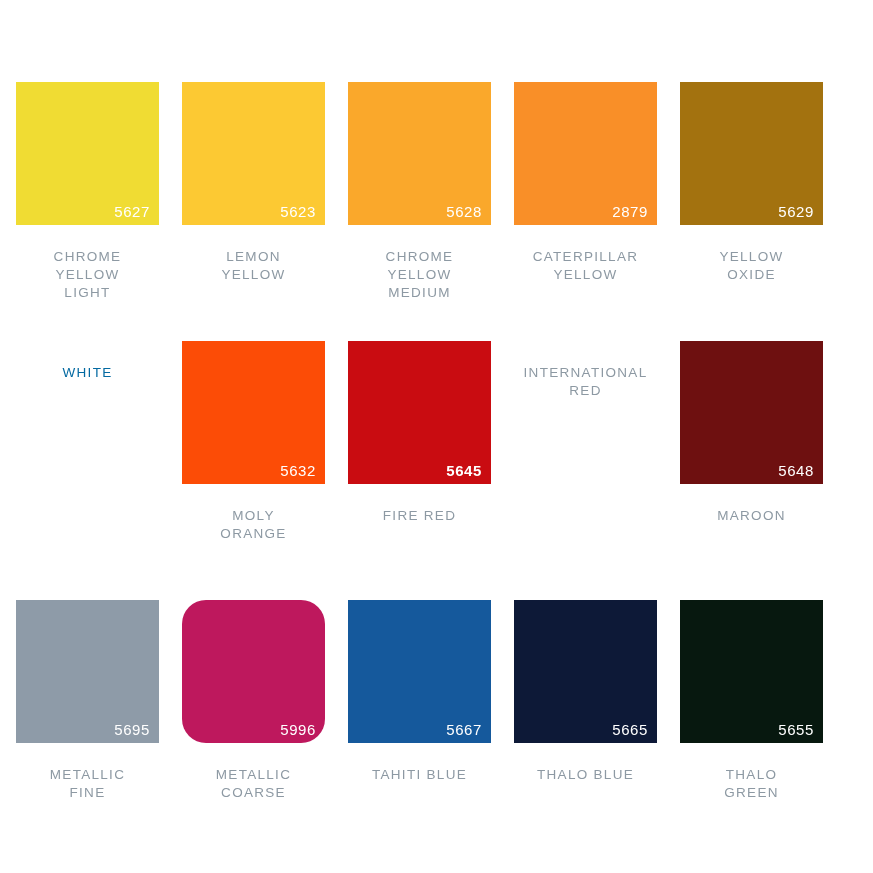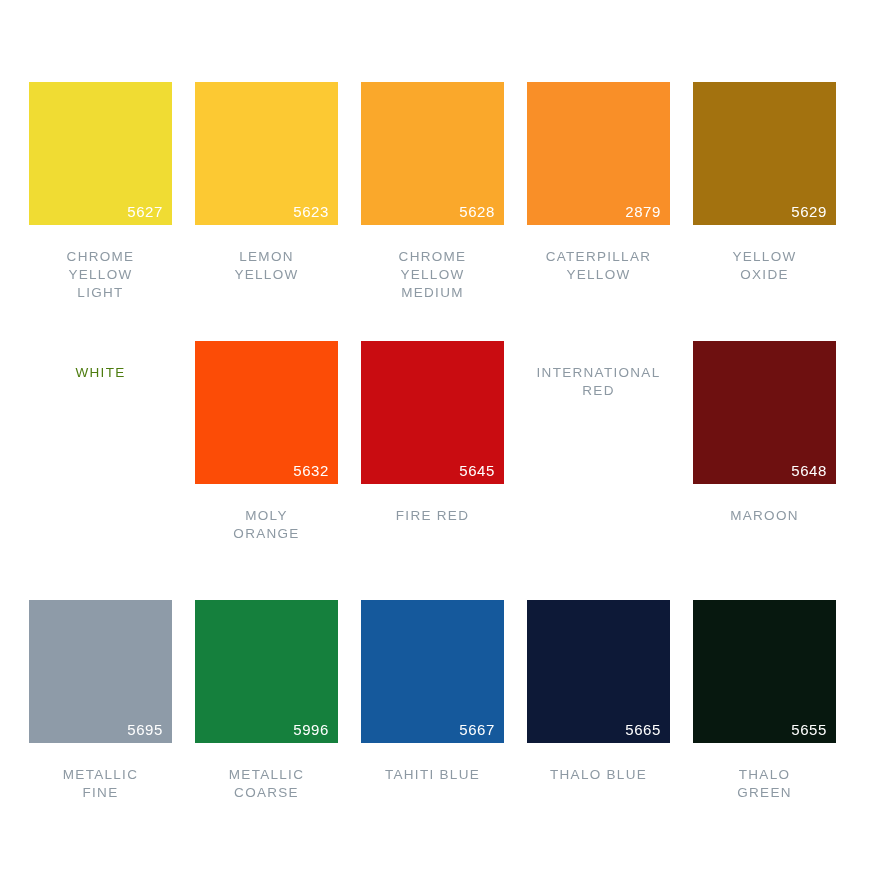--- a/index.html
+++ b/index.html
@@ -12,21 +12,21 @@
     width: 873px;
     height: 873px;
     background: #ffffff;
     font-family: "Liberation Sans", sans-serif;
     overflow: hidden;
   }
   .chart {
     position: relative;
     width: 822px;
     height: 873px;
-    padding: 82px 29px 0 29px;
+    padding: 82px 29px 0 16px;
   }
   .swatch-grid {
     display: grid;
     grid-template-columns: repeat(5, 143px);
     column-gap: 23px;
     grid-auto-rows: 259px;
     row-gap: 0;
   }
   .swatch-cell {
     width: 143px;
@@ -107,32 +107,32 @@
 YELLOW</div>
       </div>
       <div class="swatch-cell">
         <div class="chip" style="background: rgb(163, 114, 15);">
           <span class="chip-code" style="color: rgb(255, 255, 255);">5629</span>
         </div>
         <div class="chip-name" style="color: rgb(141, 153, 163);">YELLOW
 OXIDE</div>
       </div>
       <div class="swatch-cell">
-        <div class="chip-name" style="color: #4d7c0f;">WHITE</div>
+        <div class="chip-name" style="color: #0369a1;">WHITE</div>
       </div>
       <div class="swatch-cell">
         <div class="chip" style="background: rgb(252, 76, 6);">
           <span class="chip-code" style="color: rgb(255, 255, 255);">5632</span>
         </div>
         <div class="chip-name" style="color: rgb(141, 153, 163);">MOLY
 ORANGE</div>
       </div>
       <div class="swatch-cell">
         <div class="chip" style="background: rgb(201, 12, 17);">
-          <span class="chip-code" style="color: rgb(255, 255, 255);">5645</span>
+          <span class="chip-code" style="color: rgb(255, 255, 255); font-weight: bold;">5645</span>
         </div>
         <div class="chip-name" style="color: rgb(141, 153, 163);">FIRE RED</div>
       </div>
       <div class="swatch-cell">
         <div class="chip-name" style="color: rgb(141, 153, 163);">INTERNATIONAL
 RED</div>
       </div>
       <div class="swatch-cell">
         <div class="chip" style="background: rgb(110, 16, 16);">
           <span class="chip-code" style="color: rgb(255, 255, 255);">5648</span>
@@ -140,21 +140,21 @@
         <div class="chip-name" style="color: rgb(141, 153, 163);">MAROON</div>
       </div>
       <div class="swatch-cell">
         <div class="chip" style="background: rgb(142, 155, 168);">
           <span class="chip-code" style="color: rgb(255, 255, 255);">5695</span>
         </div>
         <div class="chip-name" style="color: rgb(141, 153, 163);">METALLIC
 FINE</div>
       </div>
       <div class="swatch-cell">
-        <div class="chip" style="background: #15803d;">
+        <div class="chip" style="background: #be185d; border-radius: 24px;">
           <span class="chip-code" style="color: rgb(255, 255, 255);">5996</span>
         </div>
         <div class="chip-name" style="color: rgb(141, 153, 163);">METALLIC
 COARSE</div>
       </div>
       <div class="swatch-cell">
         <div class="chip" style="background: rgb(21, 89, 156);">
           <span class="chip-code" style="color: rgb(255, 255, 255);">5667</span>
         </div>
         <div class="chip-name" style="color: rgb(141, 153, 163);">TAHITI BLUE</div>

